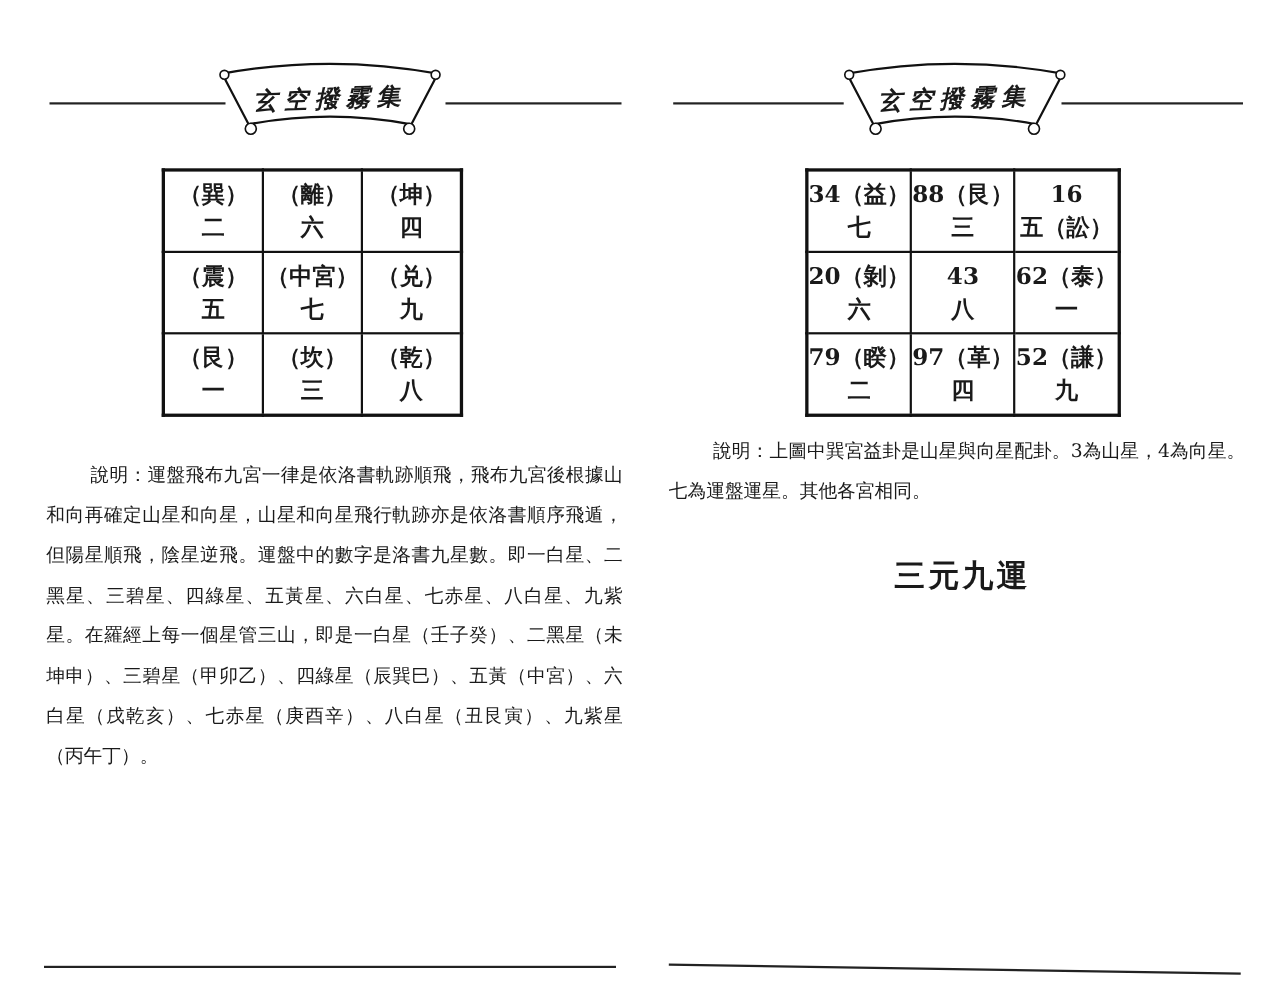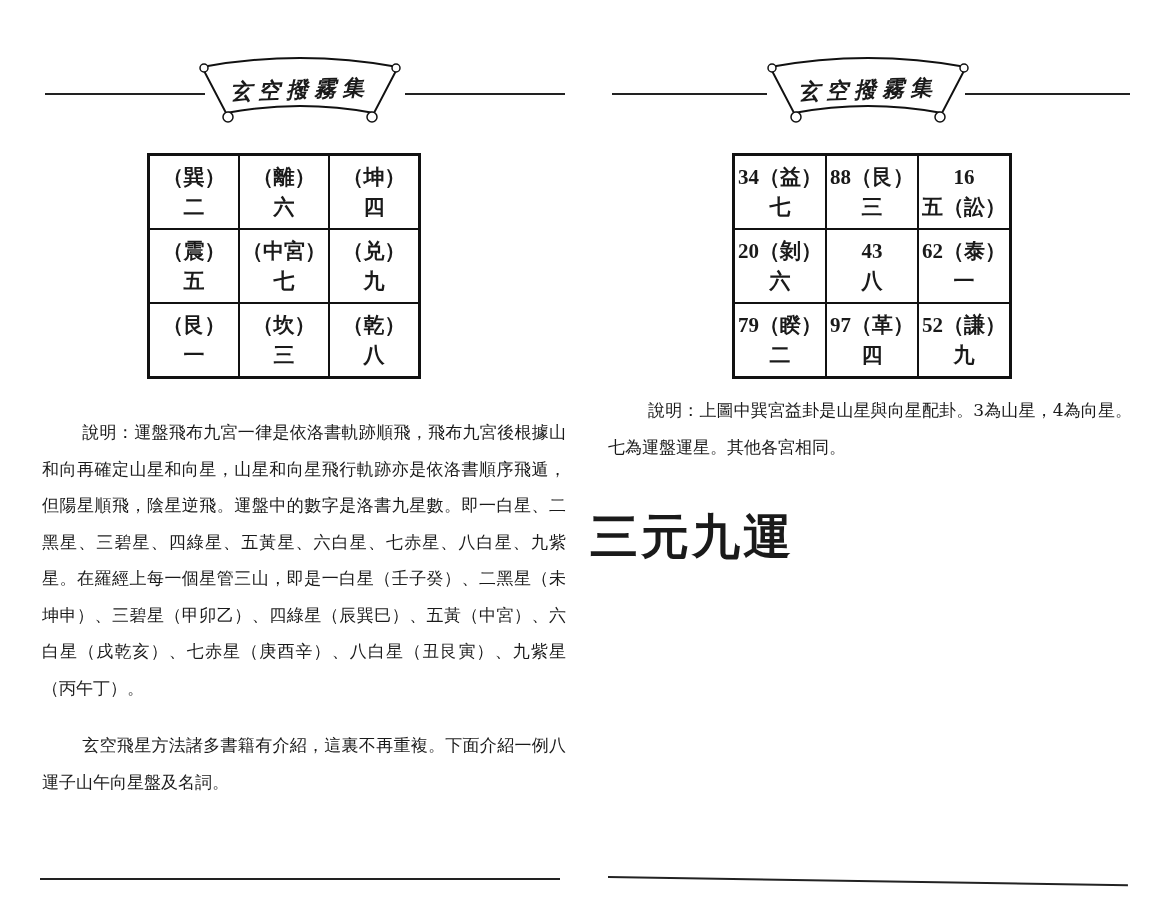--- a/index.html
+++ b/index.html
@@ -29,32 +29,32 @@
       position: absolute; border-collapse: collapse;
       border: 3px solid #111;
     }
     table.grid td {
       border: 2.5px solid #111; width: 88px; height: 72px;
       text-align: center; vertical-align: middle;
       font-size: 21px; font-weight: bold; line-height: 30px; padding: 0;
     }
     .page.left table.grid { left: 147px; top: 153px; }
     .page.right table.grid { left: 142px; top: 153px; }
-    .page.right table.grid td { width: 90px; font-family: Liberation Serif, serif; }
+    .page.right table.grid td { width: 90px; }
     .cell-line { display: block; white-space: nowrap; }
 
     .para {
       position: absolute; font-size: 17px; line-height: 36.5px;
       text-align: justify; margin: 0;
     }
     .para .indent { display: inline-block; width: 40px; }
 
     .section-title {
-      position: absolute; left: 0; width: 570px; 
-      font-size: 48px; font-weight: bold; letter-spacing: 3px;
+      position: absolute; left: 0; width: 570px; text-align: center;
+      font-size: 28px; font-weight: bold; letter-spacing: 3px;
       top: 505px;
     }
 
     .footer-rule { position: absolute; height: 2px; background: #222; }
   </style>
 </head>
 <body>
 
 <div class="page left">
   <div class="header">
@@ -114,21 +114,20 @@
       <td>
             <span class="cell-line">（乾）</span>
             <span class="cell-line">八</span>
           </td>
     </tr>
   </tbody>
     </table>
 
   <p class="para" style="left:42px; top:414px; width:524px;"><span class="indent"></span><span>說明：運盤飛布九宮一律是依洛書軌跡順飛，飛布九宮後根據山和向再確定山星和向星，山星和向星飛行軌跡亦是依洛書順序飛遁，但陽星順飛，陰星逆飛。運盤中的數字是洛書九星數。即一白星、二黑星、三碧星、四綠星、五黃星、六白星、七赤星、八白星、九紫星。在羅經上每一個星管三山，即是一白星（壬子癸）、二黑星（未坤申）、三碧星（甲卯乙）、四綠星（辰巽巳）、五黃（中宮）、六白星（戌乾亥）、七赤星（庚酉辛）、八白星（丑艮寅）、九紫星（丙午丁）。</span></p>
 
-  <p class="para" style="left:42px; top:727px; width:524px;"><span class="indent"></span><span>玄空飛星方法諸多書籍有介紹，這裏不再重複。下面介紹一例八運子山午向星盤及名詞。</span></p>
 
   <div class="footer-rule" style="left:40px; top:878px; width:520px;"></div>
 </div>
 
 <div class="page right">
   <div class="header">
     <div class="rule" style="left:2px; width:155px;"></div>
     <div class="rule" style="left:355px; width:165px;"></div>
     <div class="banner" style="left:148px;">
       <svg width="220" height="75" viewBox="0 0 220 75">

